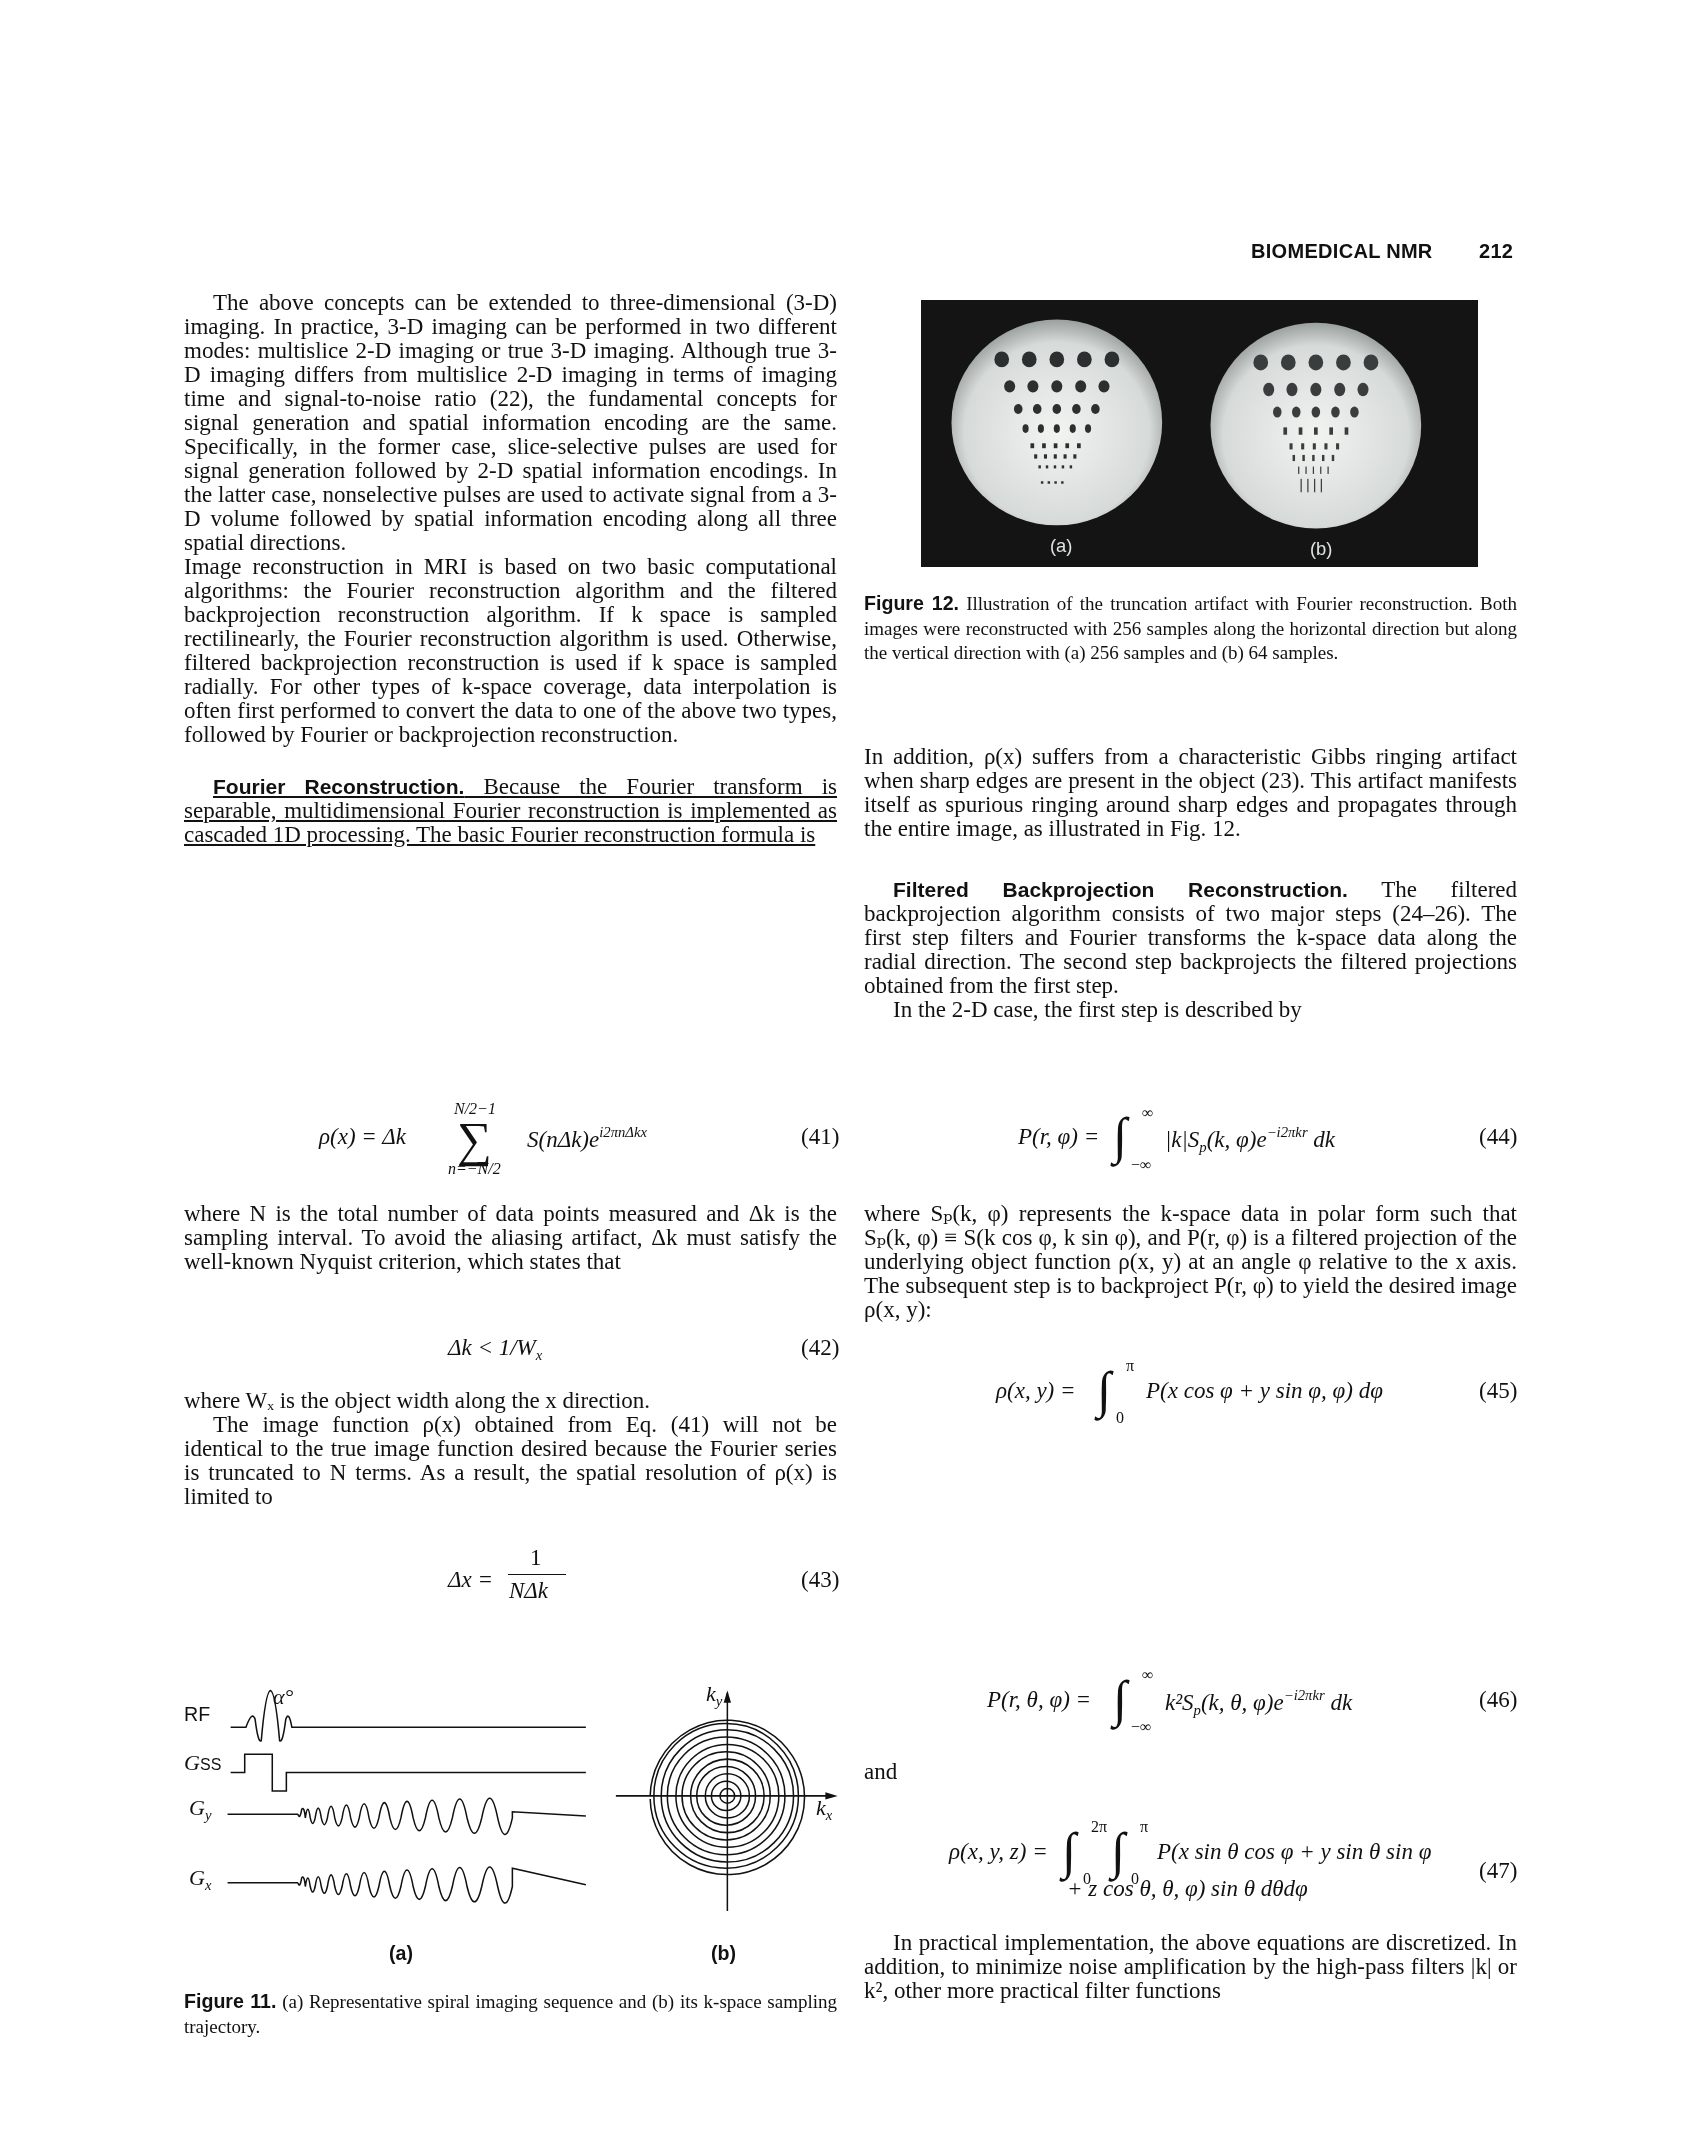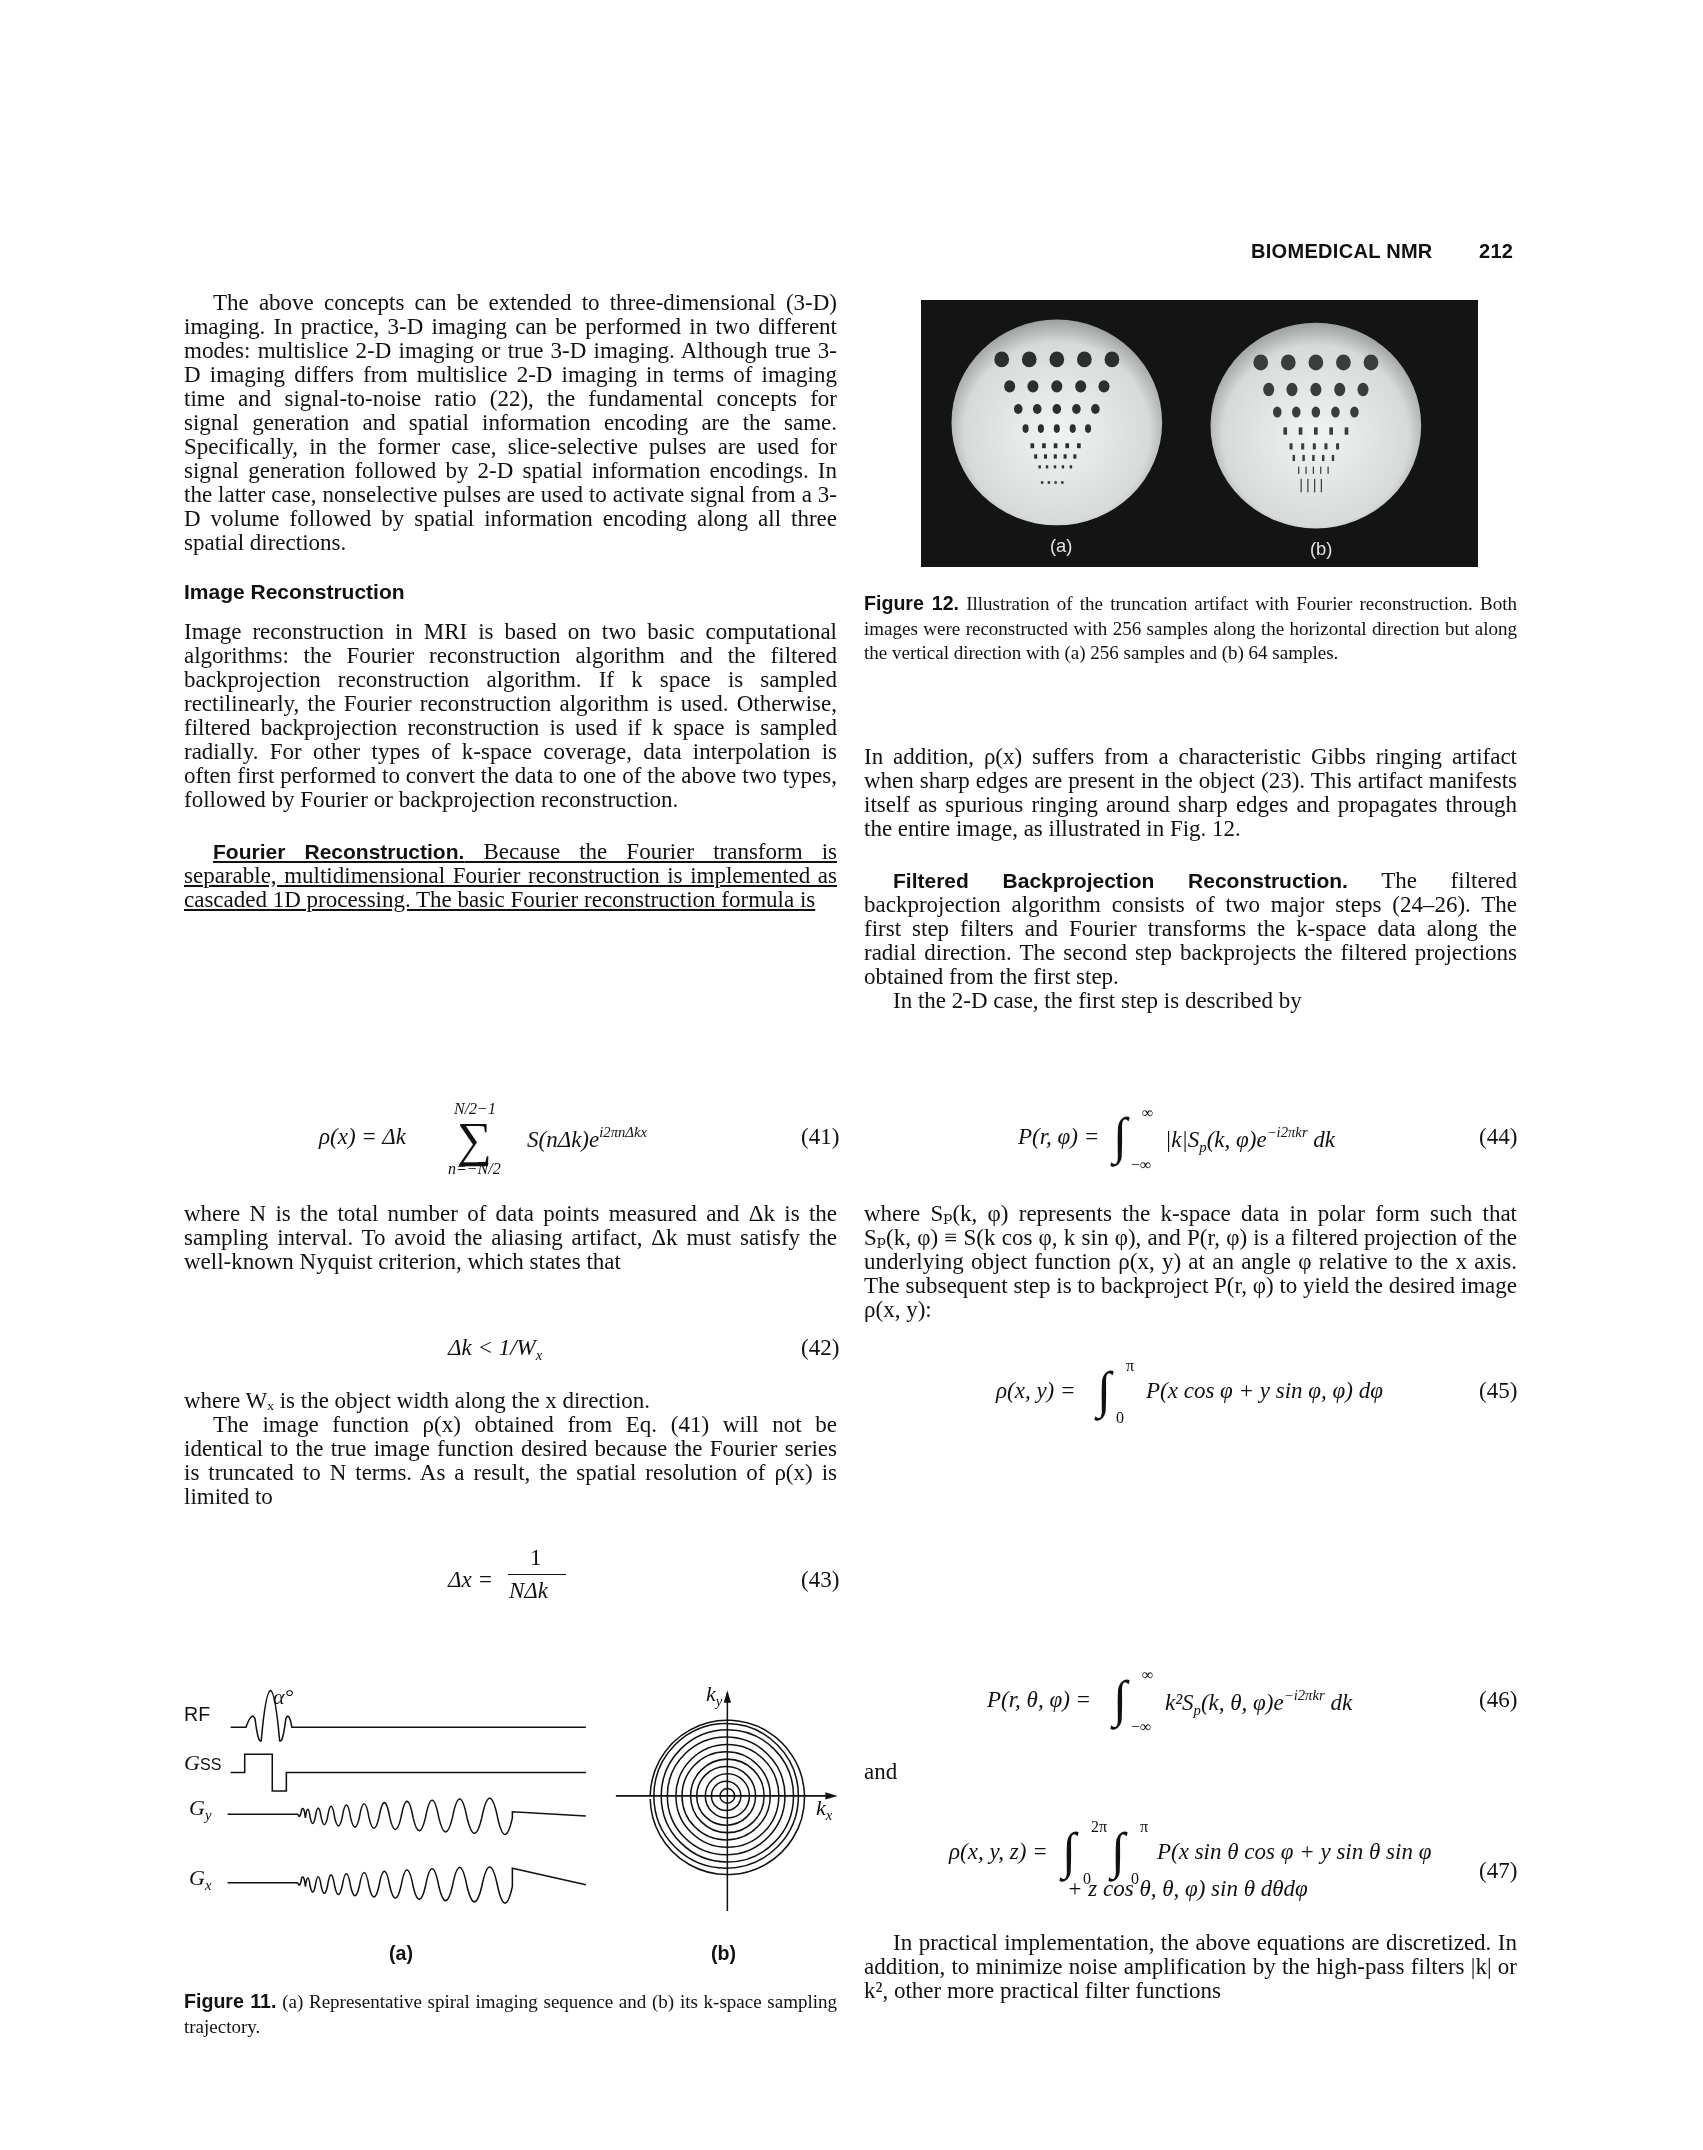--- a/index.html
+++ b/index.html
@@ -24,21 +24,20 @@
   .wlab{position:absolute;font-size:22px;font-style:italic;}
 </style>
 </head>
 <body>
 
 <div class="abs hdr" style="left:1251px;top:240px;">BIOMEDICAL NMR</div>
 <div class="abs hdr" style="left:1479px;top:240px;">212</div>
 
 <div class="col" style="left:184px;top:291px;width:653px;">
   <p class="indent">The above concepts can be extended to three-dimensional (3-D) imaging. In practice, 3-D imaging can be performed in two different modes: multislice 2-D imaging or true 3-D imaging. Although true 3-D imaging differs from multislice 2-D imaging in terms of imaging time and signal-to-noise ratio (22), the fundamental concepts for signal generation and spatial information encoding are the same. Specifically, in the former case, slice-selective pulses are used for signal generation followed by 2-D spatial information encodings. In the latter case, nonselective pulses are used to activate signal from a 3-D volume followed by spatial information encoding along all three spatial directions.</p>
-  <p class="sect" style="margin-top:24.5px;margin-bottom:16px;">Image Reconstruction</p>
   <p>Image reconstruction in MRI is based on two basic computational algorithms: the Fourier reconstruction algorithm and the filtered backprojection reconstruction algorithm. If k space is sampled rectilinearly, the Fourier reconstruction algorithm is used. Otherwise, filtered backprojection reconstruction is used if k space is sampled radially. For other types of k-space coverage, data interpolation is often first performed to convert the data to one of the above two types, followed by Fourier or backprojection reconstruction.</p>
   <p class="indent" style="margin-top:28px;text-decoration:underline;">
     <span class="runin">Fourier Reconstruction.</span><span> Because the Fourier transform is separable, multidimensional Fourier reconstruction is implemented as cascaded 1D processing. The basic Fourier reconstruction formula is</span>
   </p>
 </div>
 
 <div>
   <span class="eq" style="left:319px;top:1124px;">ρ(x) = Δk</span>
   <span class="eq big" style="left:457px;top:1111px;font-size:49px;font-style:normal;">∑</span>
   <span class="lim" style="left:454px;top:1100px;">N/2−1</span>
@@ -212,21 +211,21 @@
   </svg>
   <span class="abs" style="left:129px;top:235px;color:#dfe3e2;font-family:'Liberation Sans','DejaVu Sans',sans-serif;font-size:18.4px;">(a)</span>
   <span class="abs" style="left:389px;top:238px;color:#dfe3e2;font-family:'Liberation Sans','DejaVu Sans',sans-serif;font-size:18.4px;">(b)</span>
 </div>
 <div class="cap" style="left:864px;top:585px;width:653px;margin-top:6px;">
   <b>Figure 12.</b><span> Illustration of the truncation artifact with Fourier reconstruction. Both images were reconstructed with 256 samples along the horizontal direction but along the vertical direction with (a) 256 samples and (b) 64 samples.</span>
 </div>
 
 <div class="col" style="left:864px;top:745px;width:653px;">
   <p>In addition, ρ(x) suffers from a characteristic Gibbs ringing artifact when sharp edges are present in the object (23). This artifact manifests itself as spurious ringing around sharp edges and propagates through the entire image, as illustrated in Fig. 12.</p>
-  <p class="indent" style="margin-top:28px;">
+  <p class="indent" style="margin-top:37px;">
     <span class="runin">Filtered Backprojection Reconstruction.</span><span> The filtered backprojection algorithm consists of two major steps (24–26). The first step filters and Fourier transforms the k-space data along the radial direction. The second step backprojects the filtered projections obtained from the first step.</span>
   </p>
   <p class="indent">In the 2-D case, the first step is described by</p>
 </div>
 
 <div>
   <span class="eq" style="left:1018px;top:1124px;">P(r, φ) =</span>
   <span class="eqn" style="left:1113px;top:1107px;font-size:51px;font-style:normal;">∫</span>
   <span class="lim" style="left:1142px;top:1104px;font-style:normal;">∞</span>
   <span class="lim" style="left:1131px;top:1156px;font-style:normal;">−∞</span>

